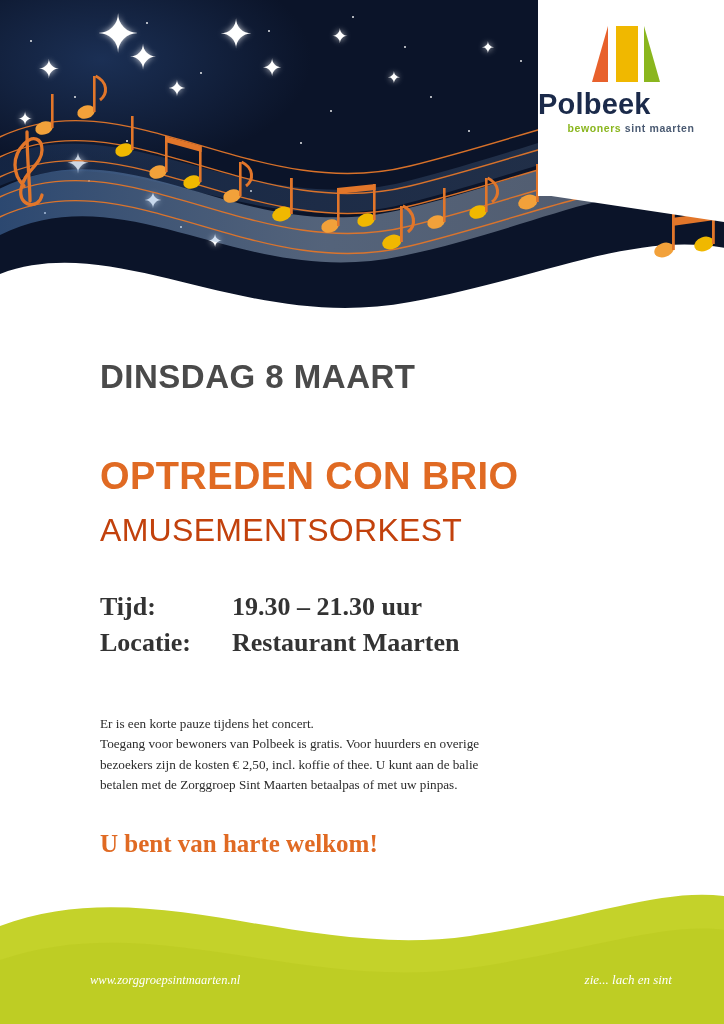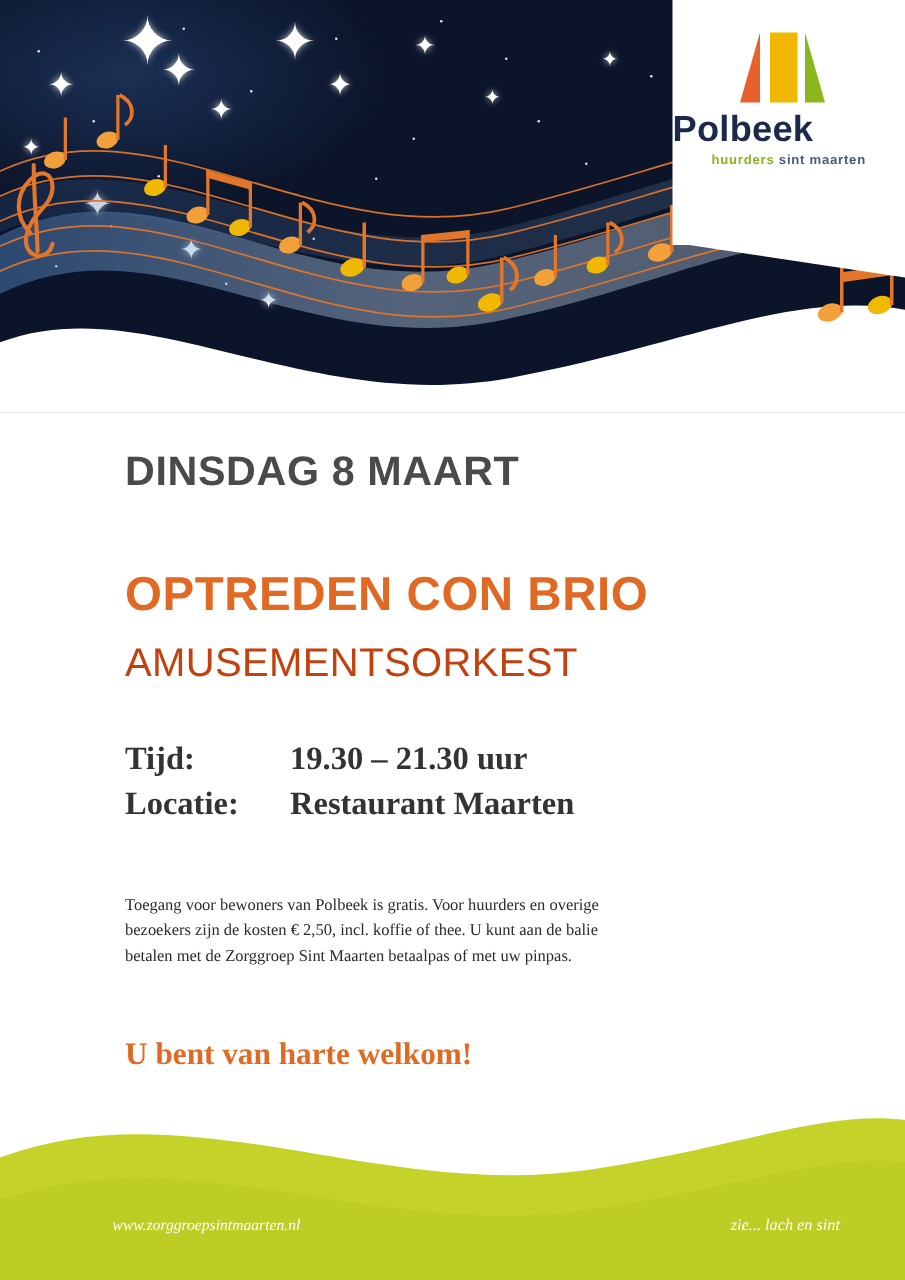--- a/index.html
+++ b/index.html
@@ -420,21 +420,21 @@
   </div>
 
   <div class="logo-block">
     <div class="logo-mark">
       <div class="bar bar-orange"></div>
       <div class="bar bar-yellow"></div>
       <div class="bar bar-green"></div>
     </div>
     <div class="logo-word">Polbeek</div>
     <div class="logo-sub">
-      <span>huurders</span>
+      <span>bewoners</span>
       <span class="dark">sint maarten</span>
     </div>
   </div>
 
   <div class="content">
 
     <div class="date-line">DINSDAG 8 MAART</div>
 
     <div class="title-main">OPTREDEN CON BRIO</div>
     <div class="title-sub">AMUSEMENTSORKEST</div>
@@ -446,20 +446,21 @@
         <td class="info-value">19.30 – 21.30 uur</td>
       </tr>
       <tr>
         <td class="info-label">Locatie:</td>
         <td class="info-value">Restaurant Maarten</td>
       </tr>
     </tbody>
       </table>
 
     <div class="para">
+      <div>Er is een korte pauze tijdens het concert.</div>
       <div>Toegang voor bewoners van Polbeek is gratis. Voor huurders en overige</div>
       <div>bezoekers zijn de kosten € 2,50, incl. koffie of thee.  U kunt aan de balie</div>
       <div>betalen met de Zorggroep Sint Maarten betaalpas of met uw pinpas.</div>
     </div>
 
     <div class="welcome">U bent van harte welkom!</div>
   </div>
 
   <div class="footer-wave">
     <svg width="724" height="160" viewBox="0 0 724 160" xmlns="http://www.w3.org/2000/svg">

